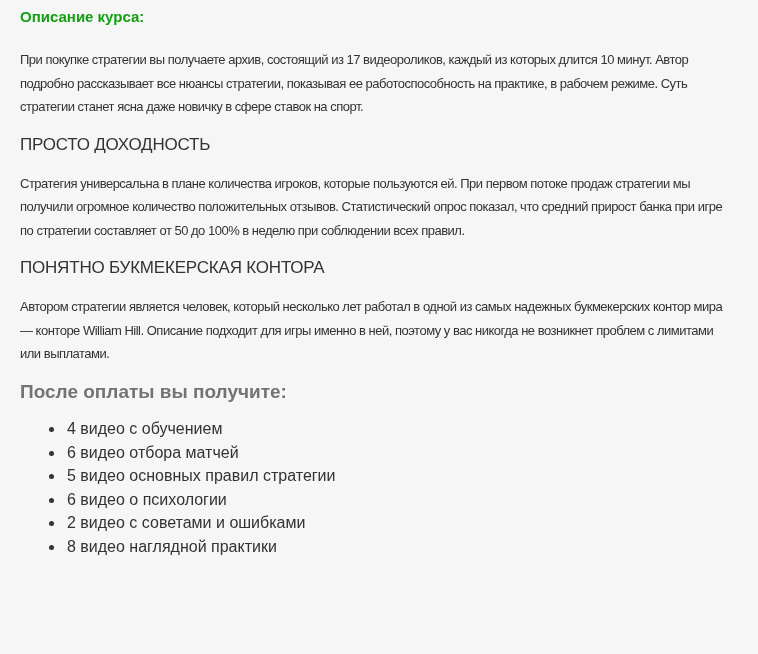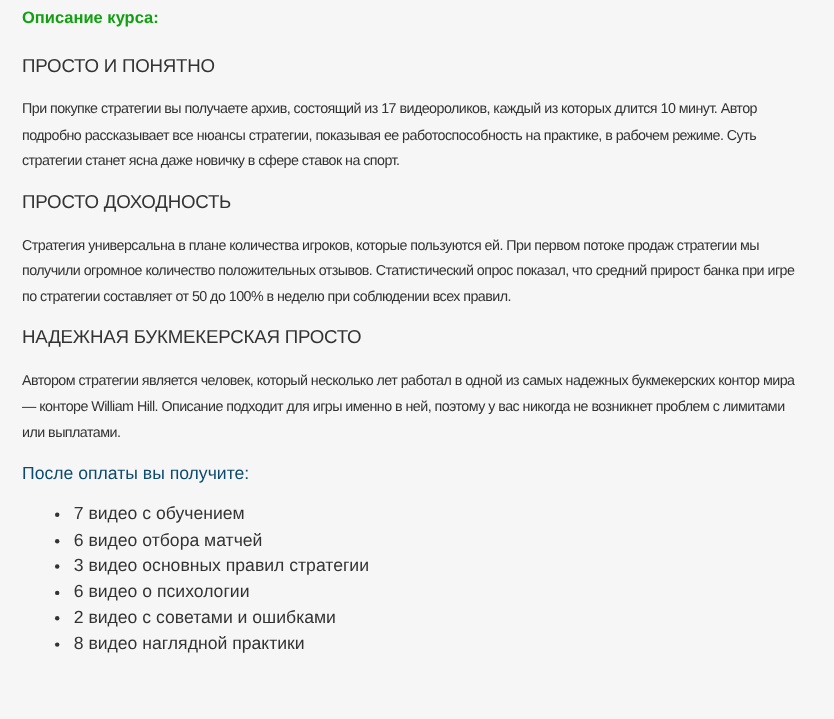--- a/index.html
+++ b/index.html
@@ -35,57 +35,56 @@
   }
   .body-text {
     margin: 0 0 14px 0;
     font-size: 13px;
     line-height: 23.5px;
     letter-spacing: -0.5px;
     color: #333333;
   }
   .after-heading {
     margin: 12px 0 0 0;
-    font-size: 16px;
-    font-weight: 400;
+    font-size: 19px;
+    font-weight: 700;
     line-height: 23.5px;
-    color: #0c4a6e;
+    color: #737373;
   }
   .benefits {
     margin: 14px 0 0 0;
     padding: 0 0 0 45px;
     list-style: disc;
   }
   .benefits li {
     font-size: 16px;
     line-height: 23.5px;
     color: #333333;
     padding-left: 2px;
   }
 </style>
 </head>
 <body>
 
 <div class="page">
 
   <h2 class="intro-heading">Описание курса:</h2>
 
-  <h3 class="sec-title">ПРОСТО И ПОНЯТНО</h3>
   <p class="body-text">При покупке стратегии вы получаете архив, состоящий из 17 видеороликов, каждый из которых длится 10 минут. Автор подробно рассказывает все нюансы стратегии, показывая ее работоспособность на практике, в рабочем режиме. Суть стратегии станет ясна даже новичку в сфере ставок на спорт.</p>
 
   <h3 class="sec-title">ПРОСТО ДОХОДНОСТЬ</h3>
   <p class="body-text">Стратегия универсальна в плане количества игроков, которые пользуются ей. При первом потоке продаж стратегии мы получили огромное количество положительных отзывов. Статистический опрос показал, что средний прирост банка при игре по стратегии составляет от 50 до 100% в неделю при соблюдении всех правил.</p>
 
-  <h3 class="sec-title">НАДЕЖНАЯ БУКМЕКЕРСКАЯ ПРОСТО</h3>
+  <h3 class="sec-title">ПОНЯТНО БУКМЕКЕРСКАЯ КОНТОРА</h3>
   <p class="body-text">Автором стратегии является человек, который несколько лет работал в одной из самых надежных букмекерских контор мира — конторе William Hill. Описание подходит для игры именно в ней, поэтому у вас никогда не возникнет проблем с лимитами или выплатами.</p>
 
   <h3 class="after-heading">После оплаты вы получите:</h3>
 
   <ul class="benefits">
-    <li>7 видео с обучением</li>
+    <li>4 видео с обучением</li>
     <li>6 видео отбора матчей</li>
-    <li>3 видео основных правил стратегии</li>
+    <li>5 видео основных правил стратегии</li>
     <li>6 видео о психологии</li>
     <li>2 видео с советами и ошибками</li>
     <li>8 видео наглядной практики</li>
   </ul>
 
 </div>
 
 </body></html>

